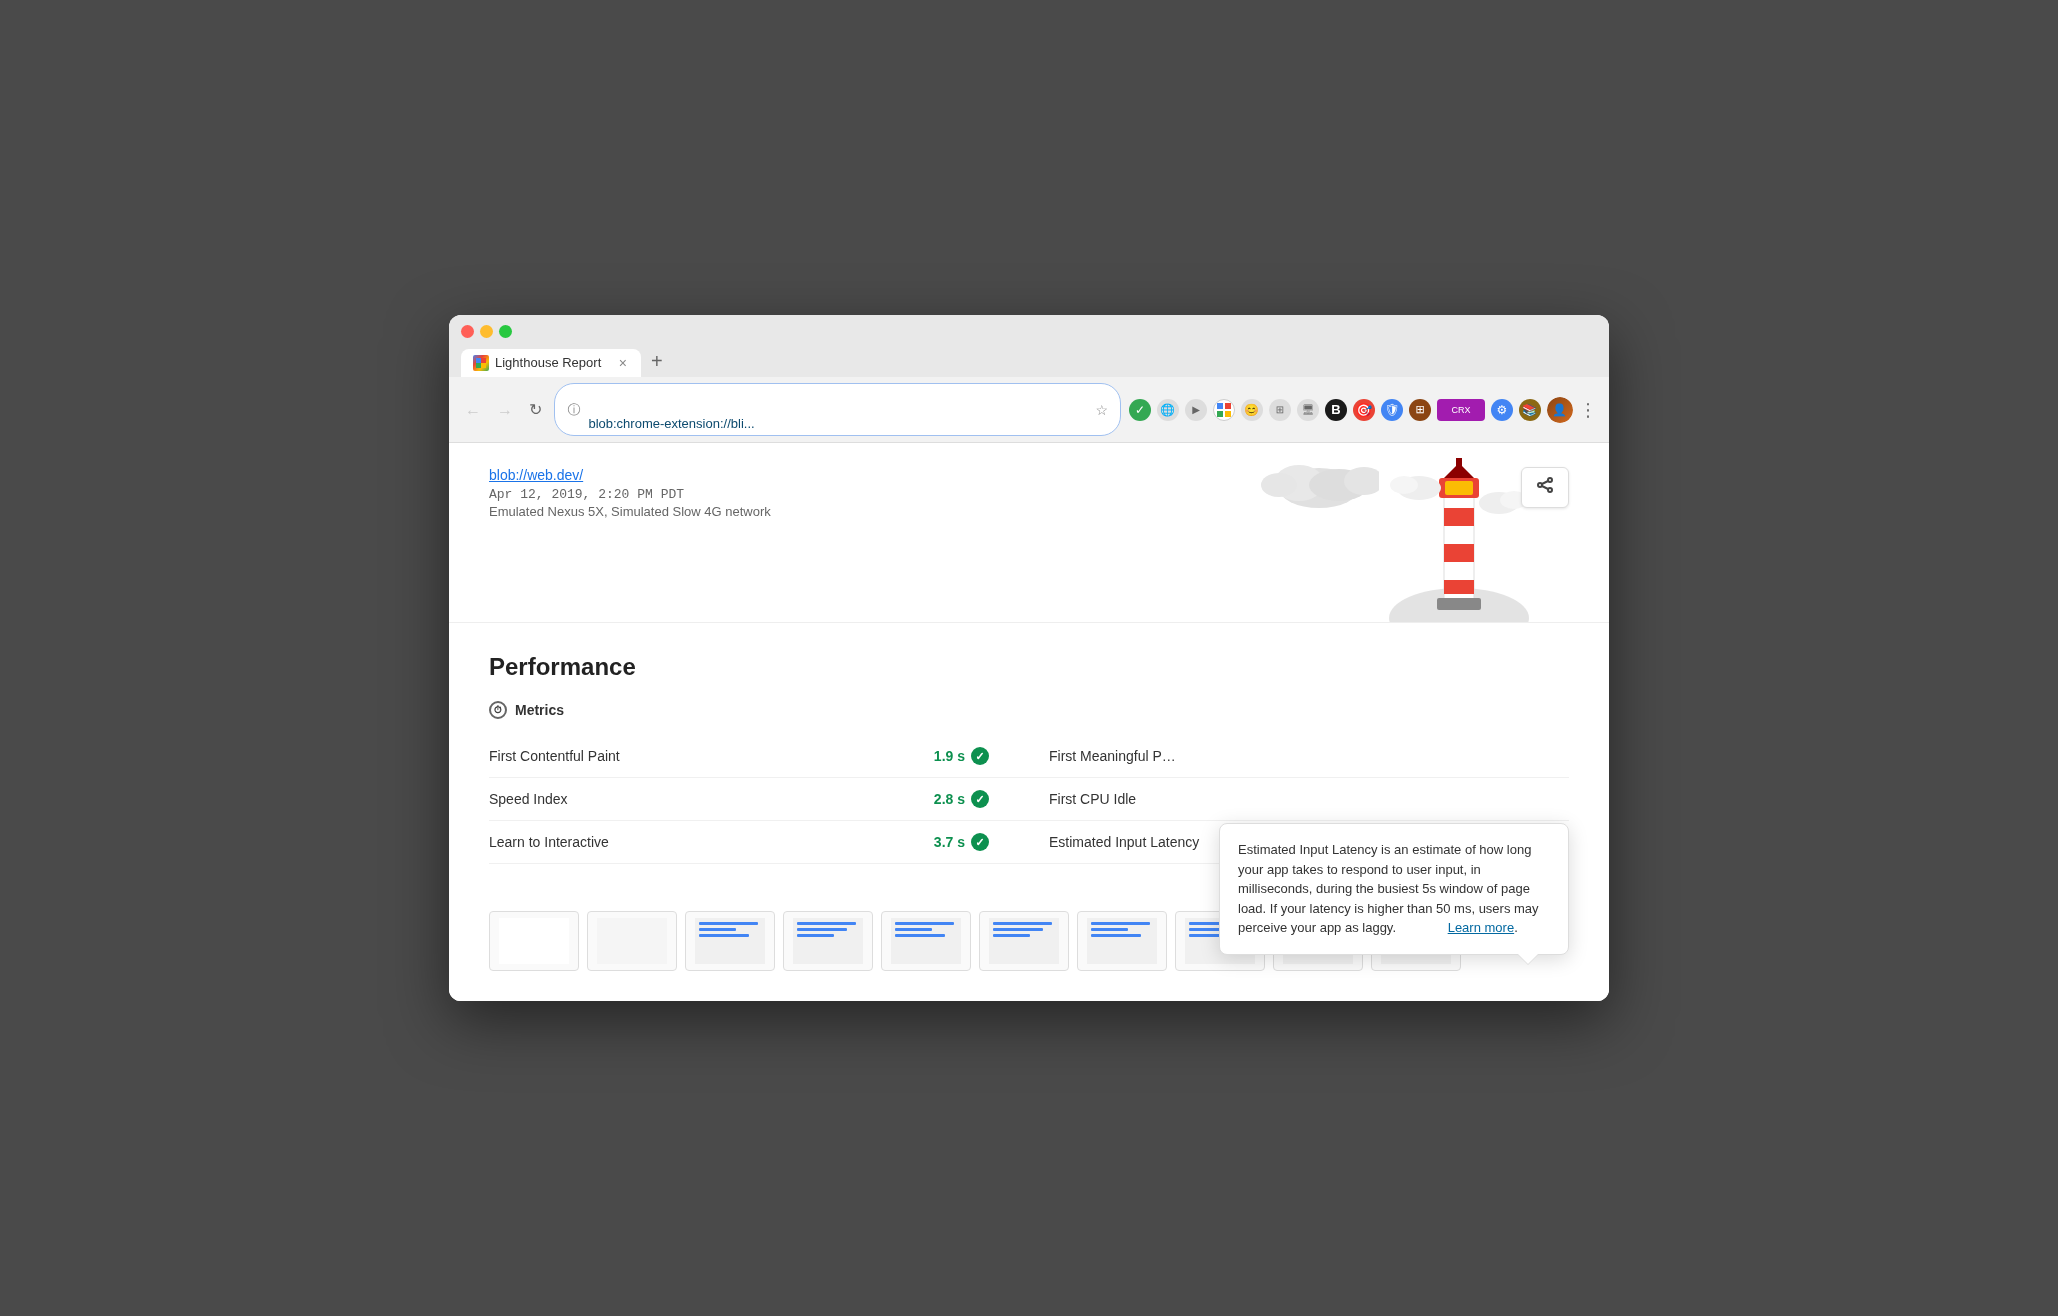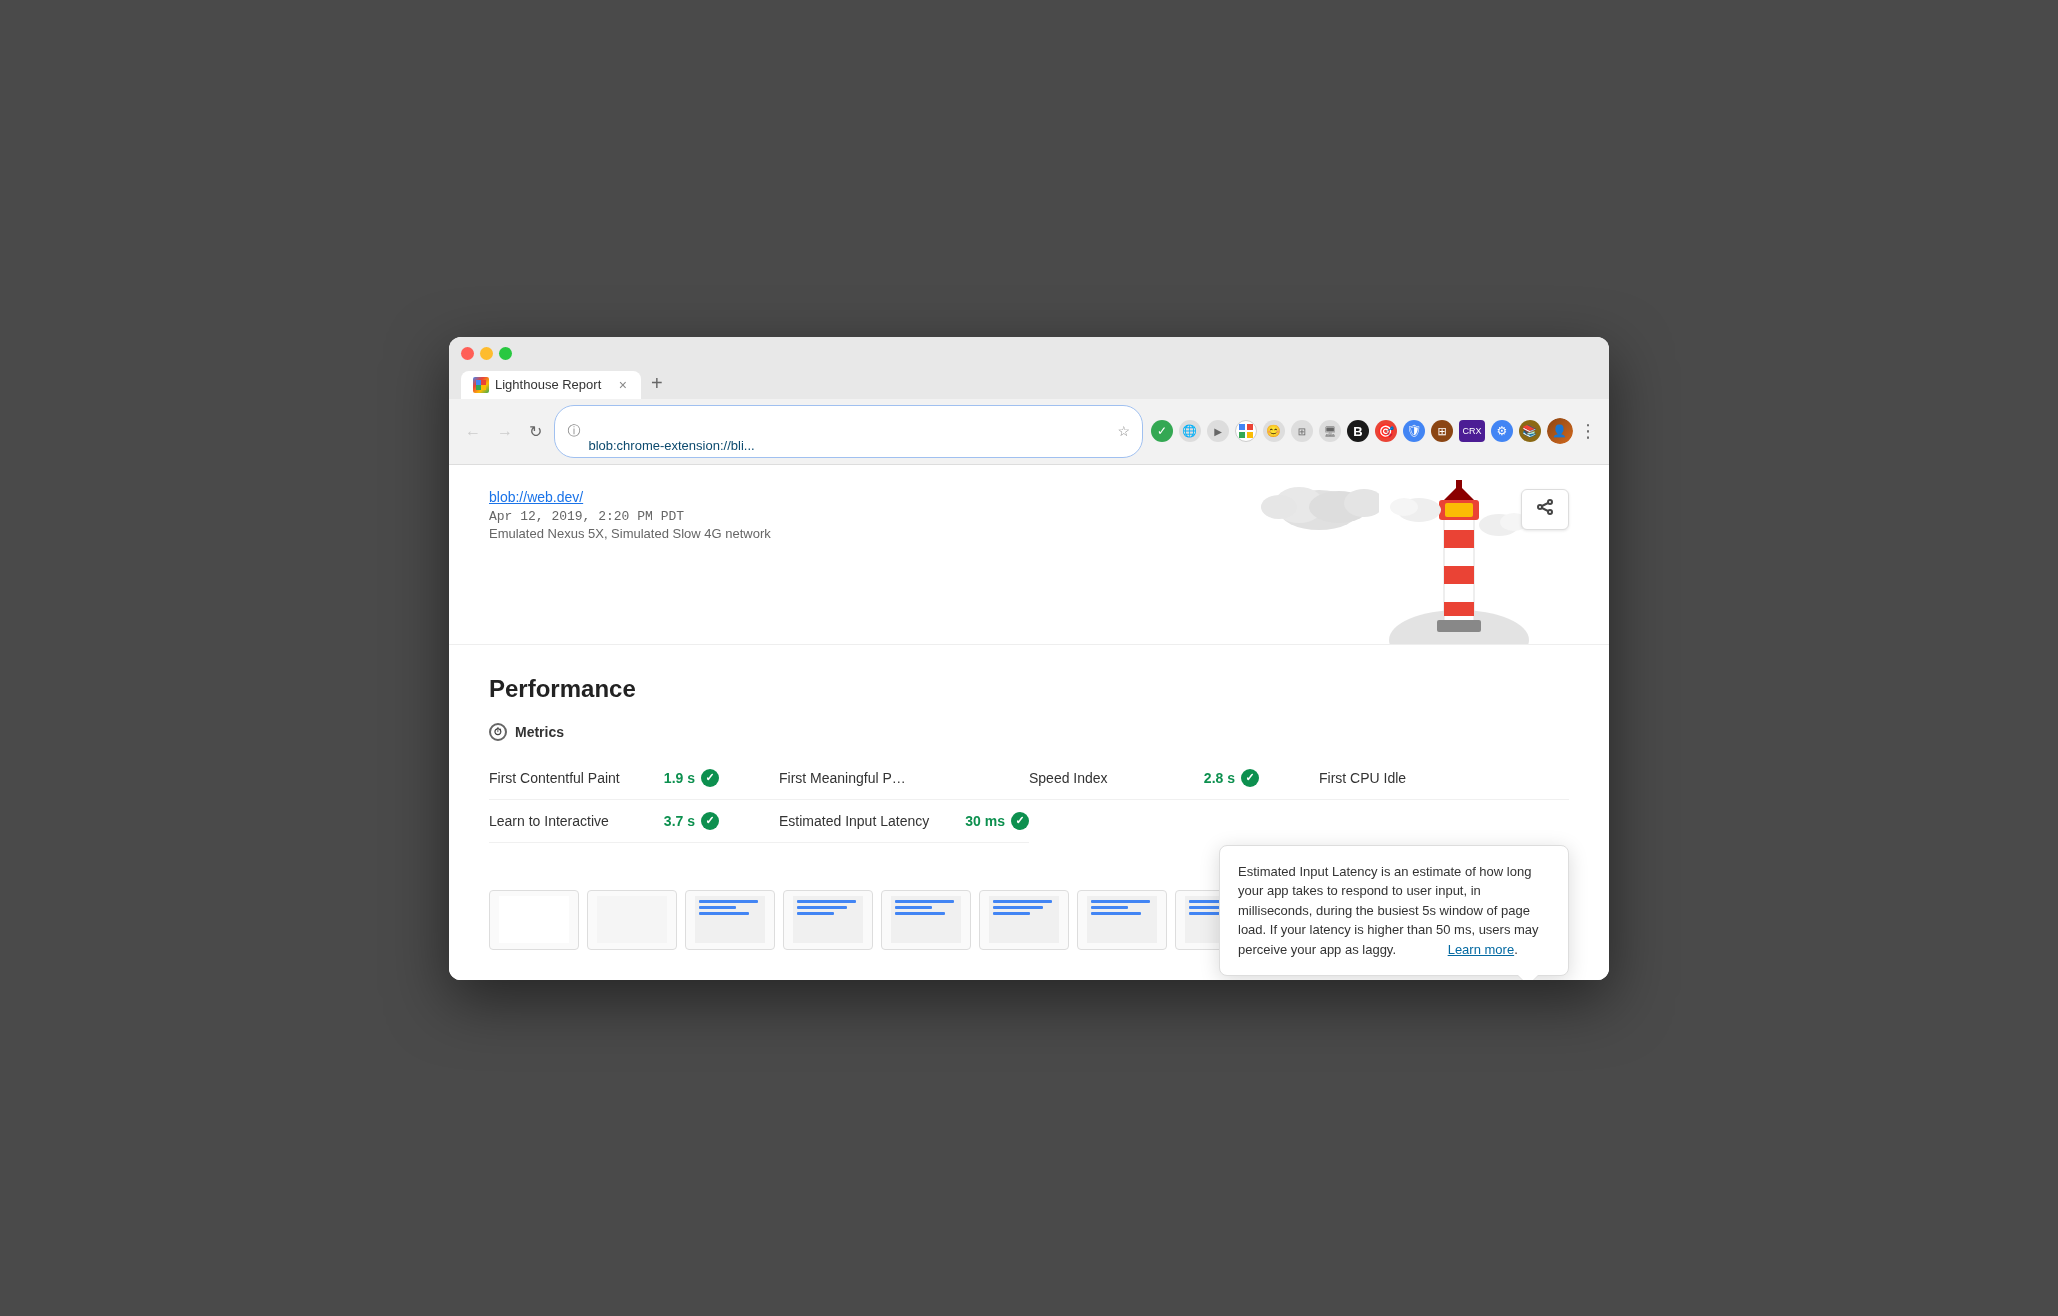--- a/index.html
+++ b/index.html
@@ -233,21 +233,21 @@
       height: 18px;
       border: 2px solid #666;
       border-radius: 50%;
       display: flex;
       align-items: center;
       justify-content: center;
       font-size: 10px;
     }
     .metrics-grid {
       display: grid;
-      grid-template-columns: 1fr 1fr 1fr 1fr;
+      grid-template-columns: 1fr 1fr;
       gap: 0;
     }
     .metric-row {
       display: flex;
       align-items: center;
       justify-content: space-between;
       padding: 12px 0;
       border-bottom: 1px solid #f0f0f0;
       padding-right: 40px;
     }
@@ -425,21 +425,21 @@
       <div class="ext-icon ext-gray" style="font-size:10px;">🖥</div>
 
       <div class="ext-icon" style="background:#1a1a1a;color:white;font-weight:bold;font-size:13px;">B</div>
 
       <div class="ext-icon" style="background:#ea4335;color:white;font-size:14px;">🎯</div>
 
       <div class="ext-icon" style="background:#4285f4;color:white;font-size:12px;">🛡</div>
 
       <div class="ext-icon" style="background:#8B4513;color:white;font-size:11px;">⊞</div>
 
-      <div class="ext-icon" style="background:#4c1d95;color:white;font-size:9px;width:26px;border-radius:4px;">CRX</div>
+      <div class="ext-icon" style="background:#a21caf;color:white;font-size:9px;width:48px;border-radius:4px;">CRX</div>
 
       <div class="ext-icon" style="background:#4285f4;color:white;font-size:12px;">⚙</div>
 
       <div class="ext-icon" style="background:#8B6914;color:white;font-size:12px;">📚</div>
 
       <div class="ext-avatar">
         <div class="avatar-img">👤</div>
       </div>
       <span class="menu-dots">⋮</span>
     </div>

